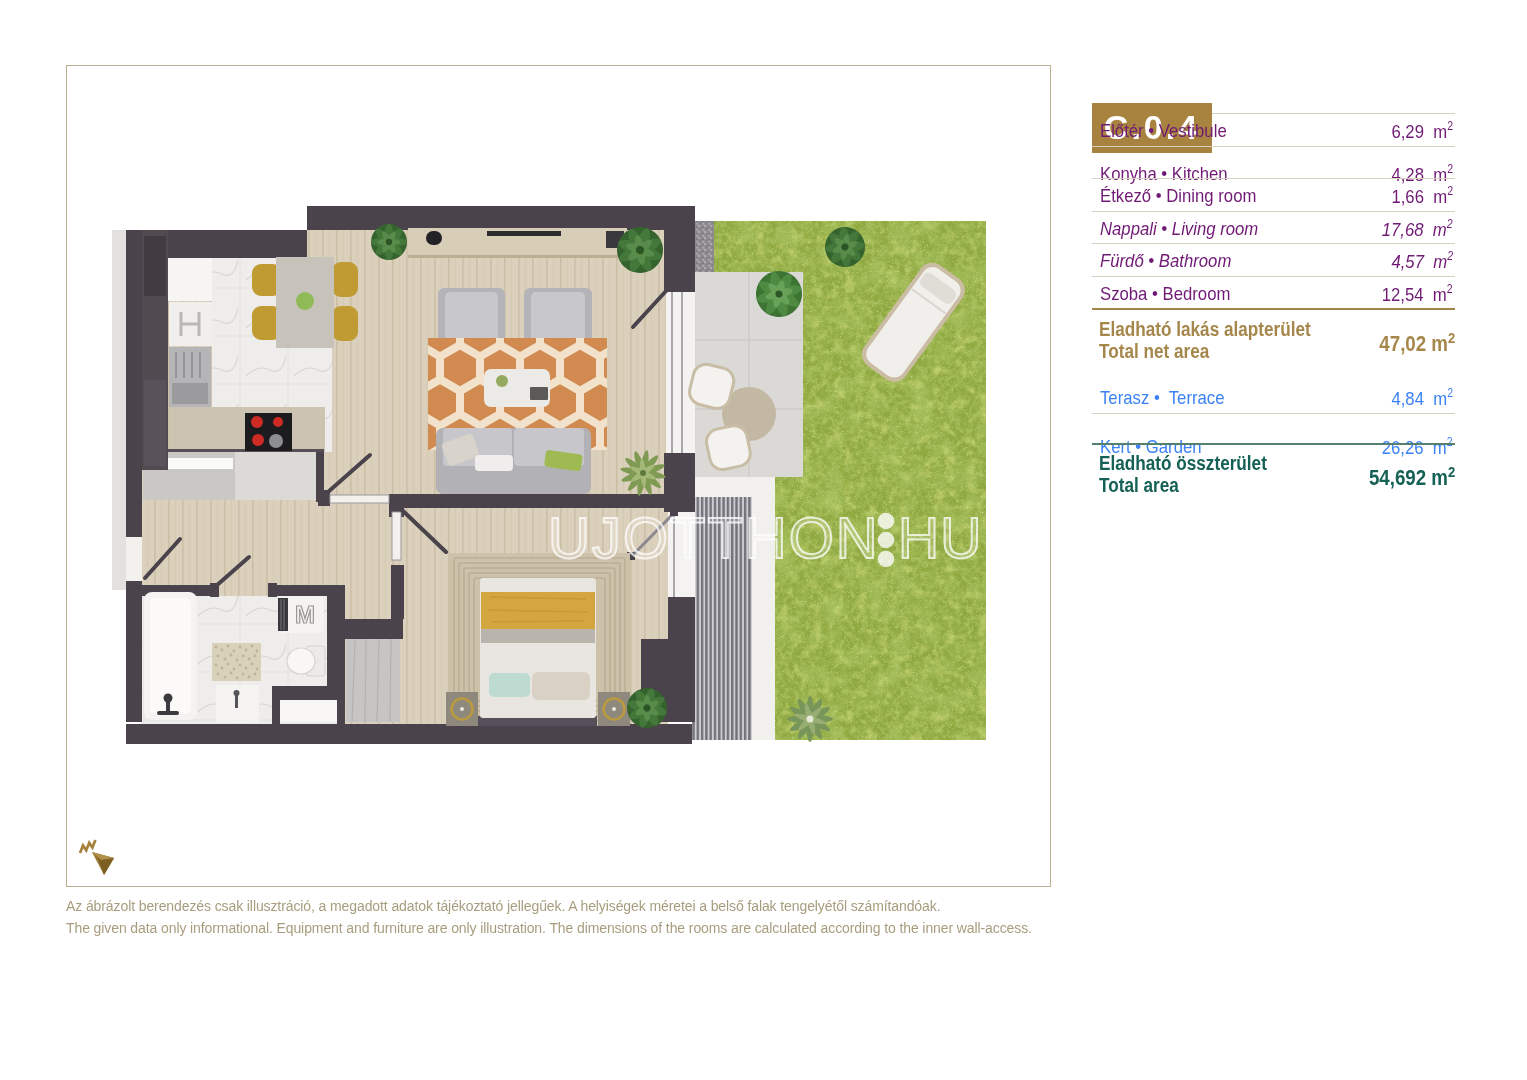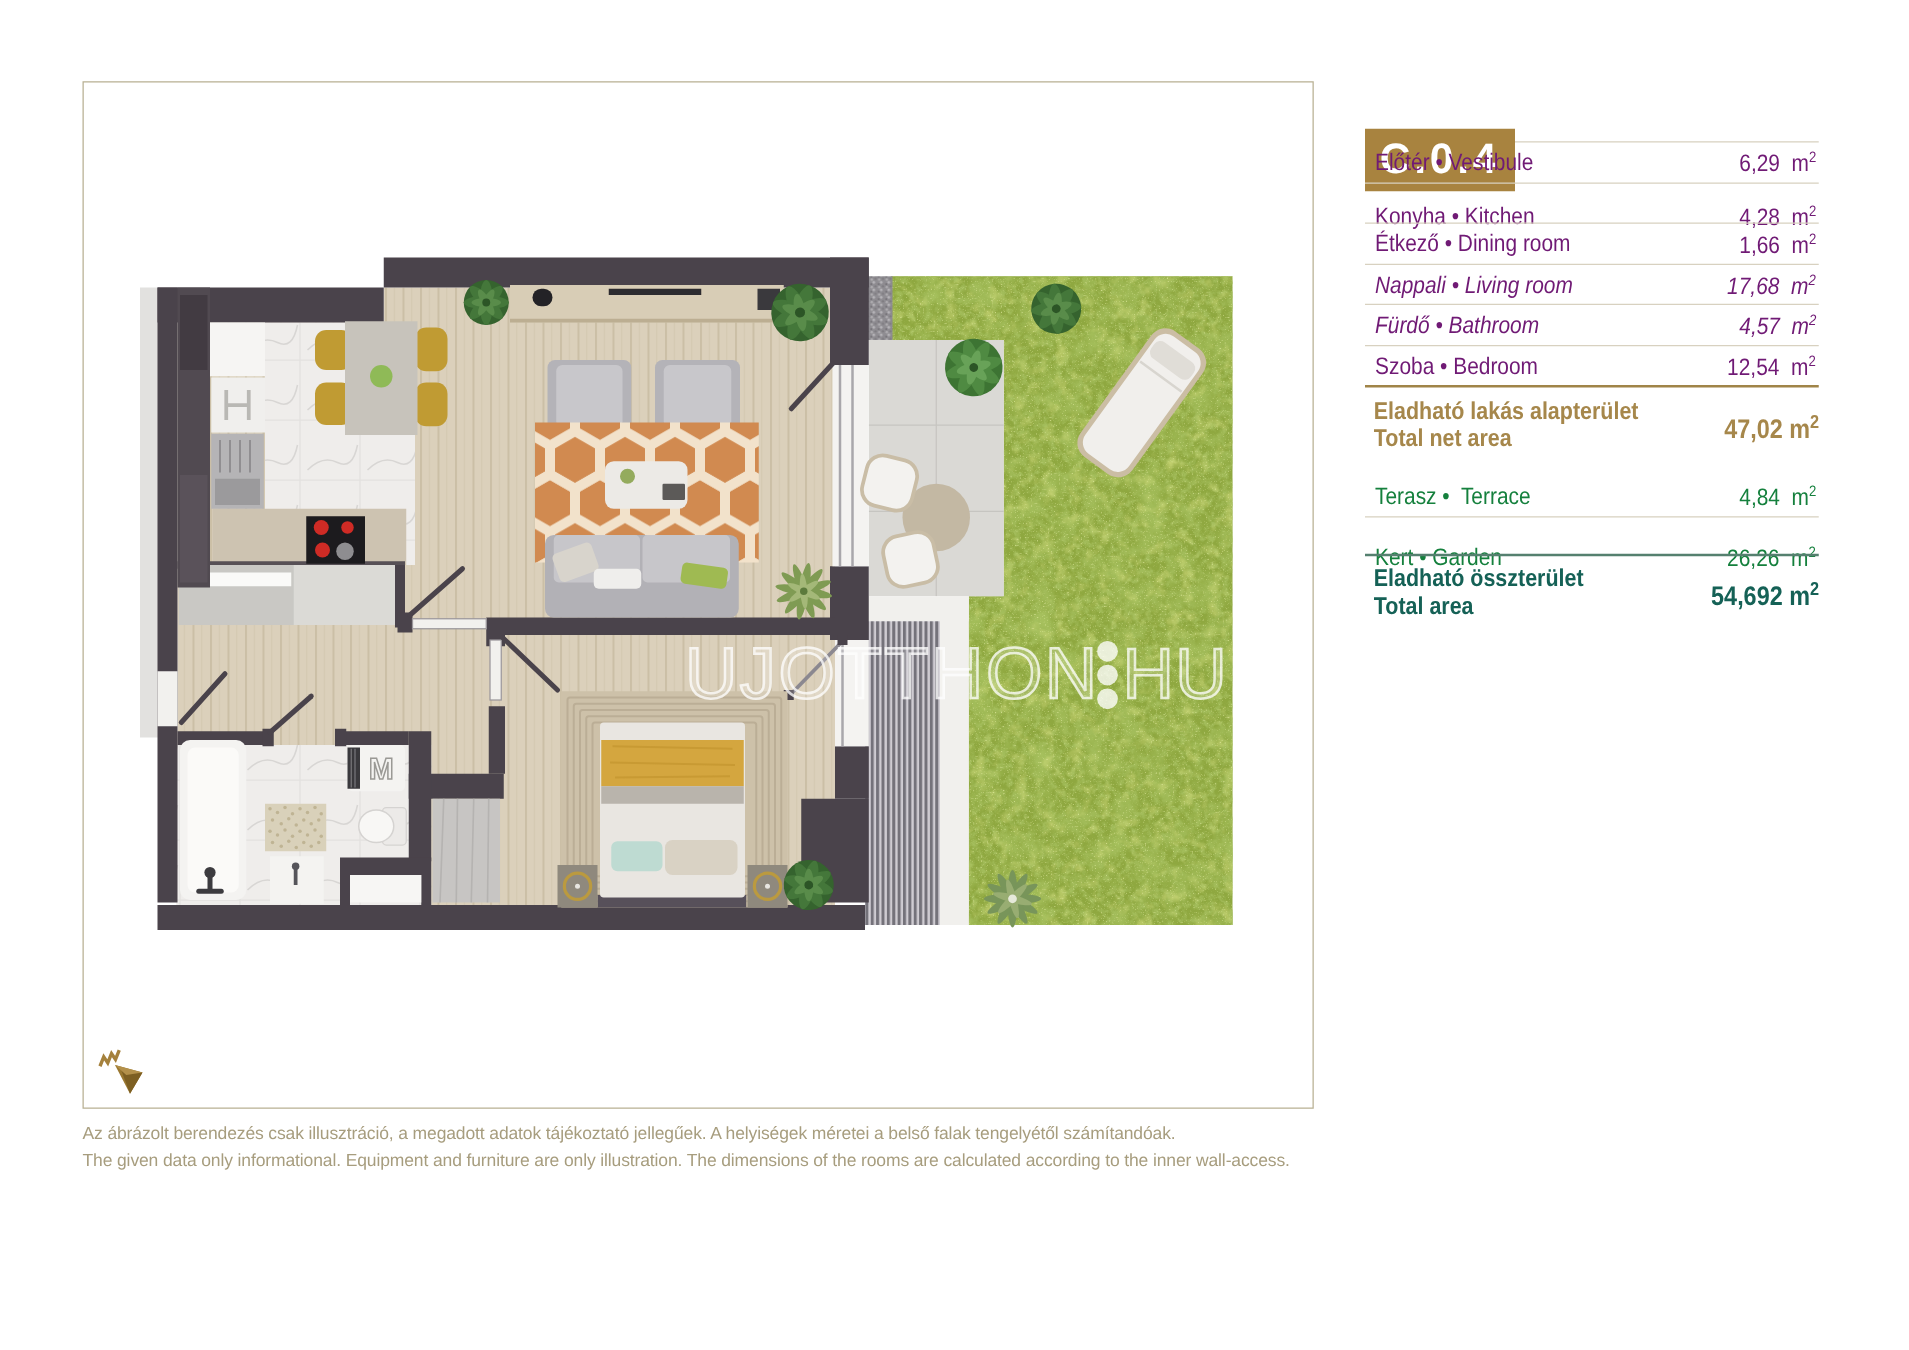--- a/index.html
+++ b/index.html
@@ -7,21 +7,21 @@
        font-family:"Liberation Sans", sans-serif;}
   .frame{position:absolute;left:66px;top:65px;width:983px;height:820px;border:1px solid #b8b092;}
   #plansvg{position:absolute;left:0;top:0;}
   .codebox{position:absolute;left:1092px;top:64px;width:120px;height:50px;background:#a8833f;
            color:#ffffff;font-size:34px;font-weight:bold;letter-spacing:3px;text-align:center;line-height:49px;margin-top:39px;}
   .row{position:absolute;left:1092px;width:363px;height:33px;font-size:19px;color:#701a75;}
   .row .lab{position:absolute;left:8px;top:50%;transform:translateY(-50%) scaleX(0.88);transform-origin:0 50%;white-space:nowrap;}
   .row .val{position:absolute;right:2px;top:50%;transform:translateY(-50%) scaleX(0.88);transform-origin:100% 50%;white-space:nowrap;}
   .row sup{font-size:12px;}
   .sep{position:absolute;left:1092px;width:363px;height:1px;background:#d8d1c0;}
-  .teal{color:#15803d;}
+  .teal{color:#3b82f6;}
   .boldblock{position:absolute;left:1092px;width:363px;font-weight:bold;transform:scaleX(0.88);transform-origin:0 50%;}
   .boldblock .l1{font-size:19.5px;line-height:22px;}
   .bigval{position:absolute;font-weight:bold;font-size:21.5px;white-space:nowrap;transform:scaleX(0.87);transform-origin:100% 50%;}
   .bigval sup{font-size:15px;}
   .disc{position:absolute;left:66px;color:#a79d7e;font-size:14px;line-height:21.5px;white-space:nowrap;letter-spacing:-0.1px;}
 </style>
 </head>
 <body>
 <div class="frame"></div>
 

